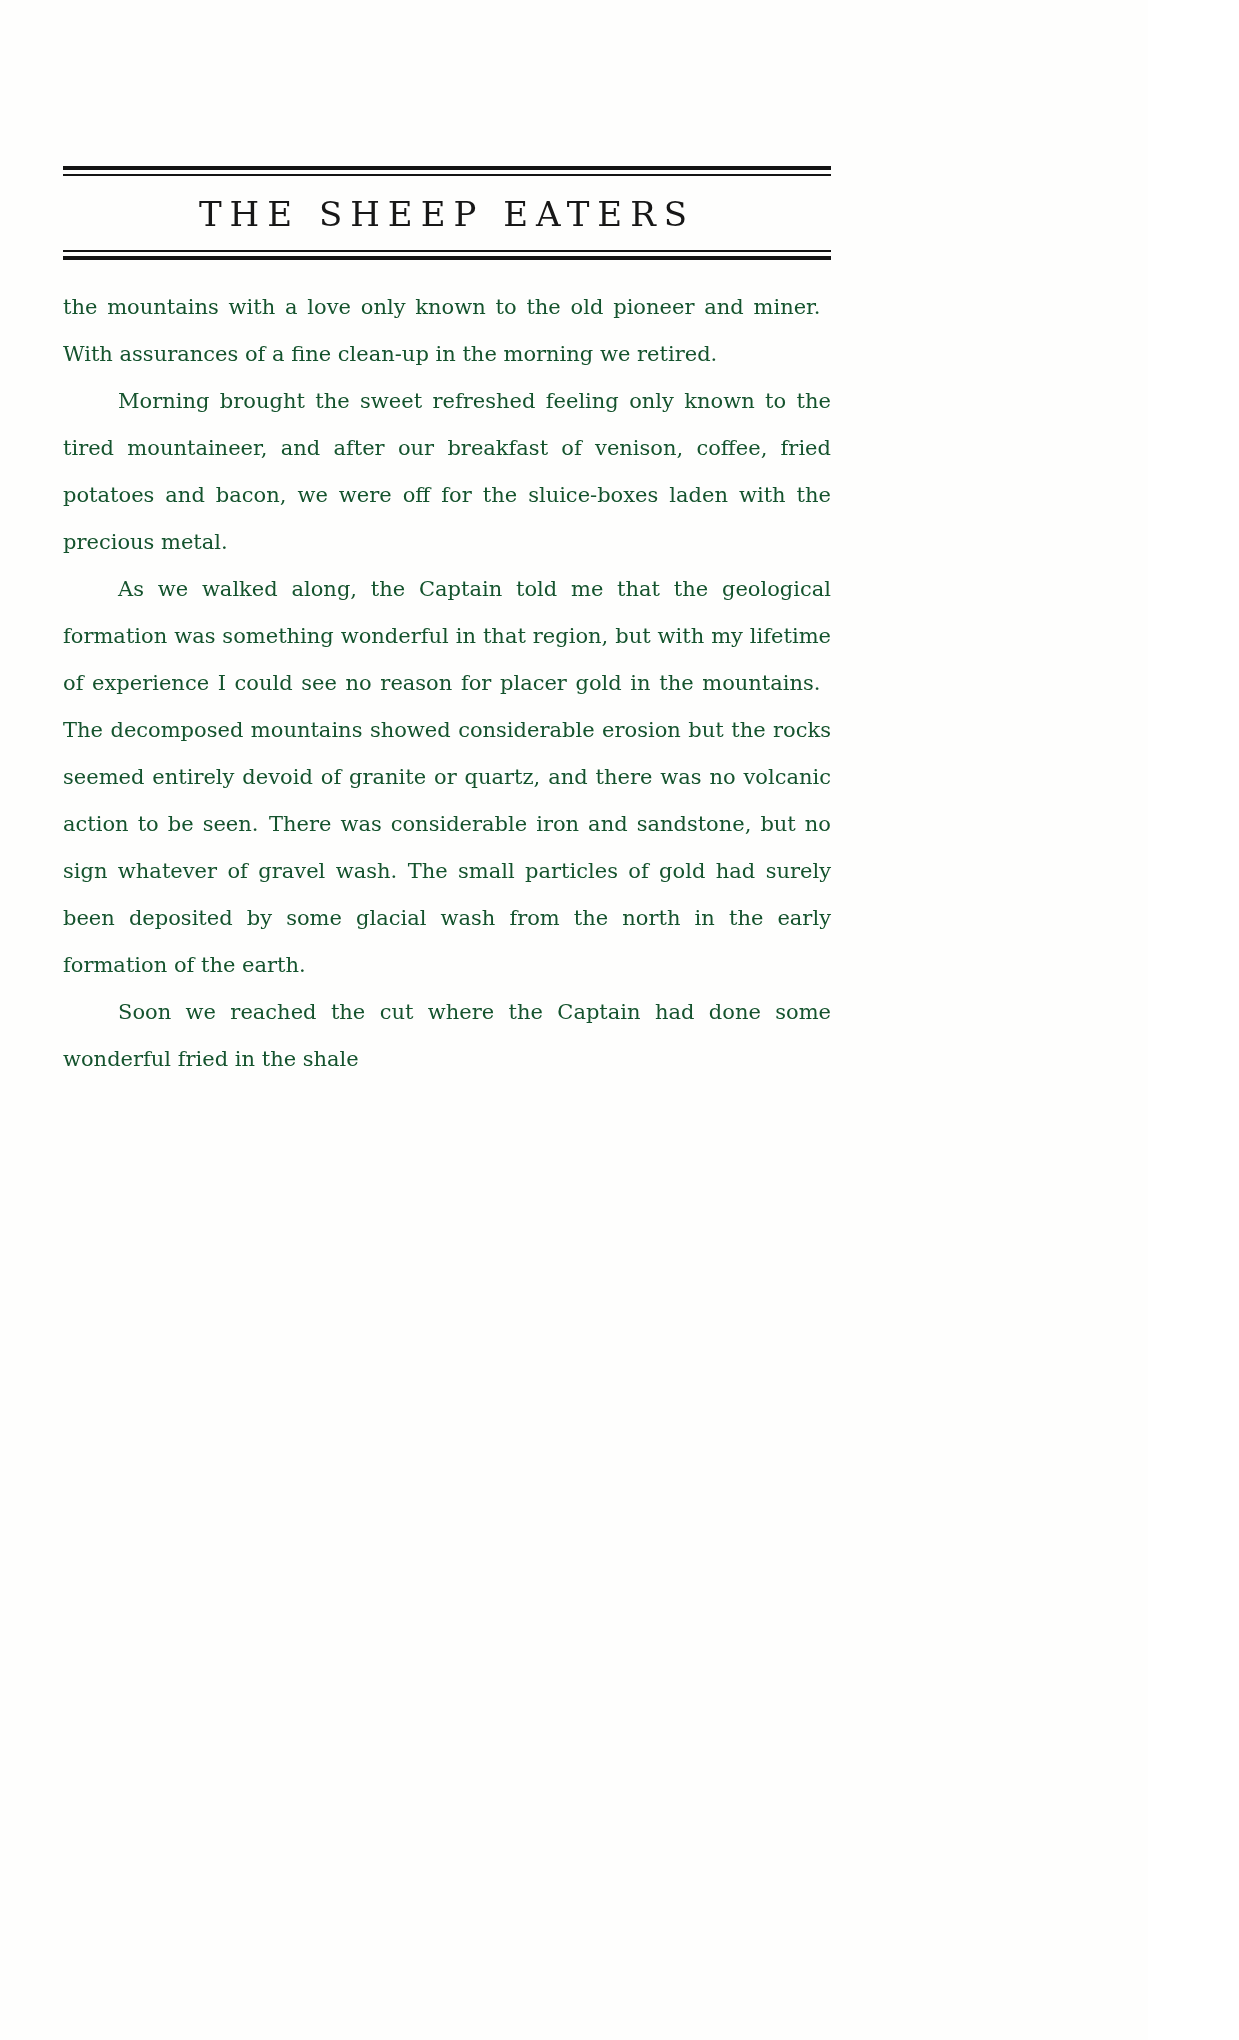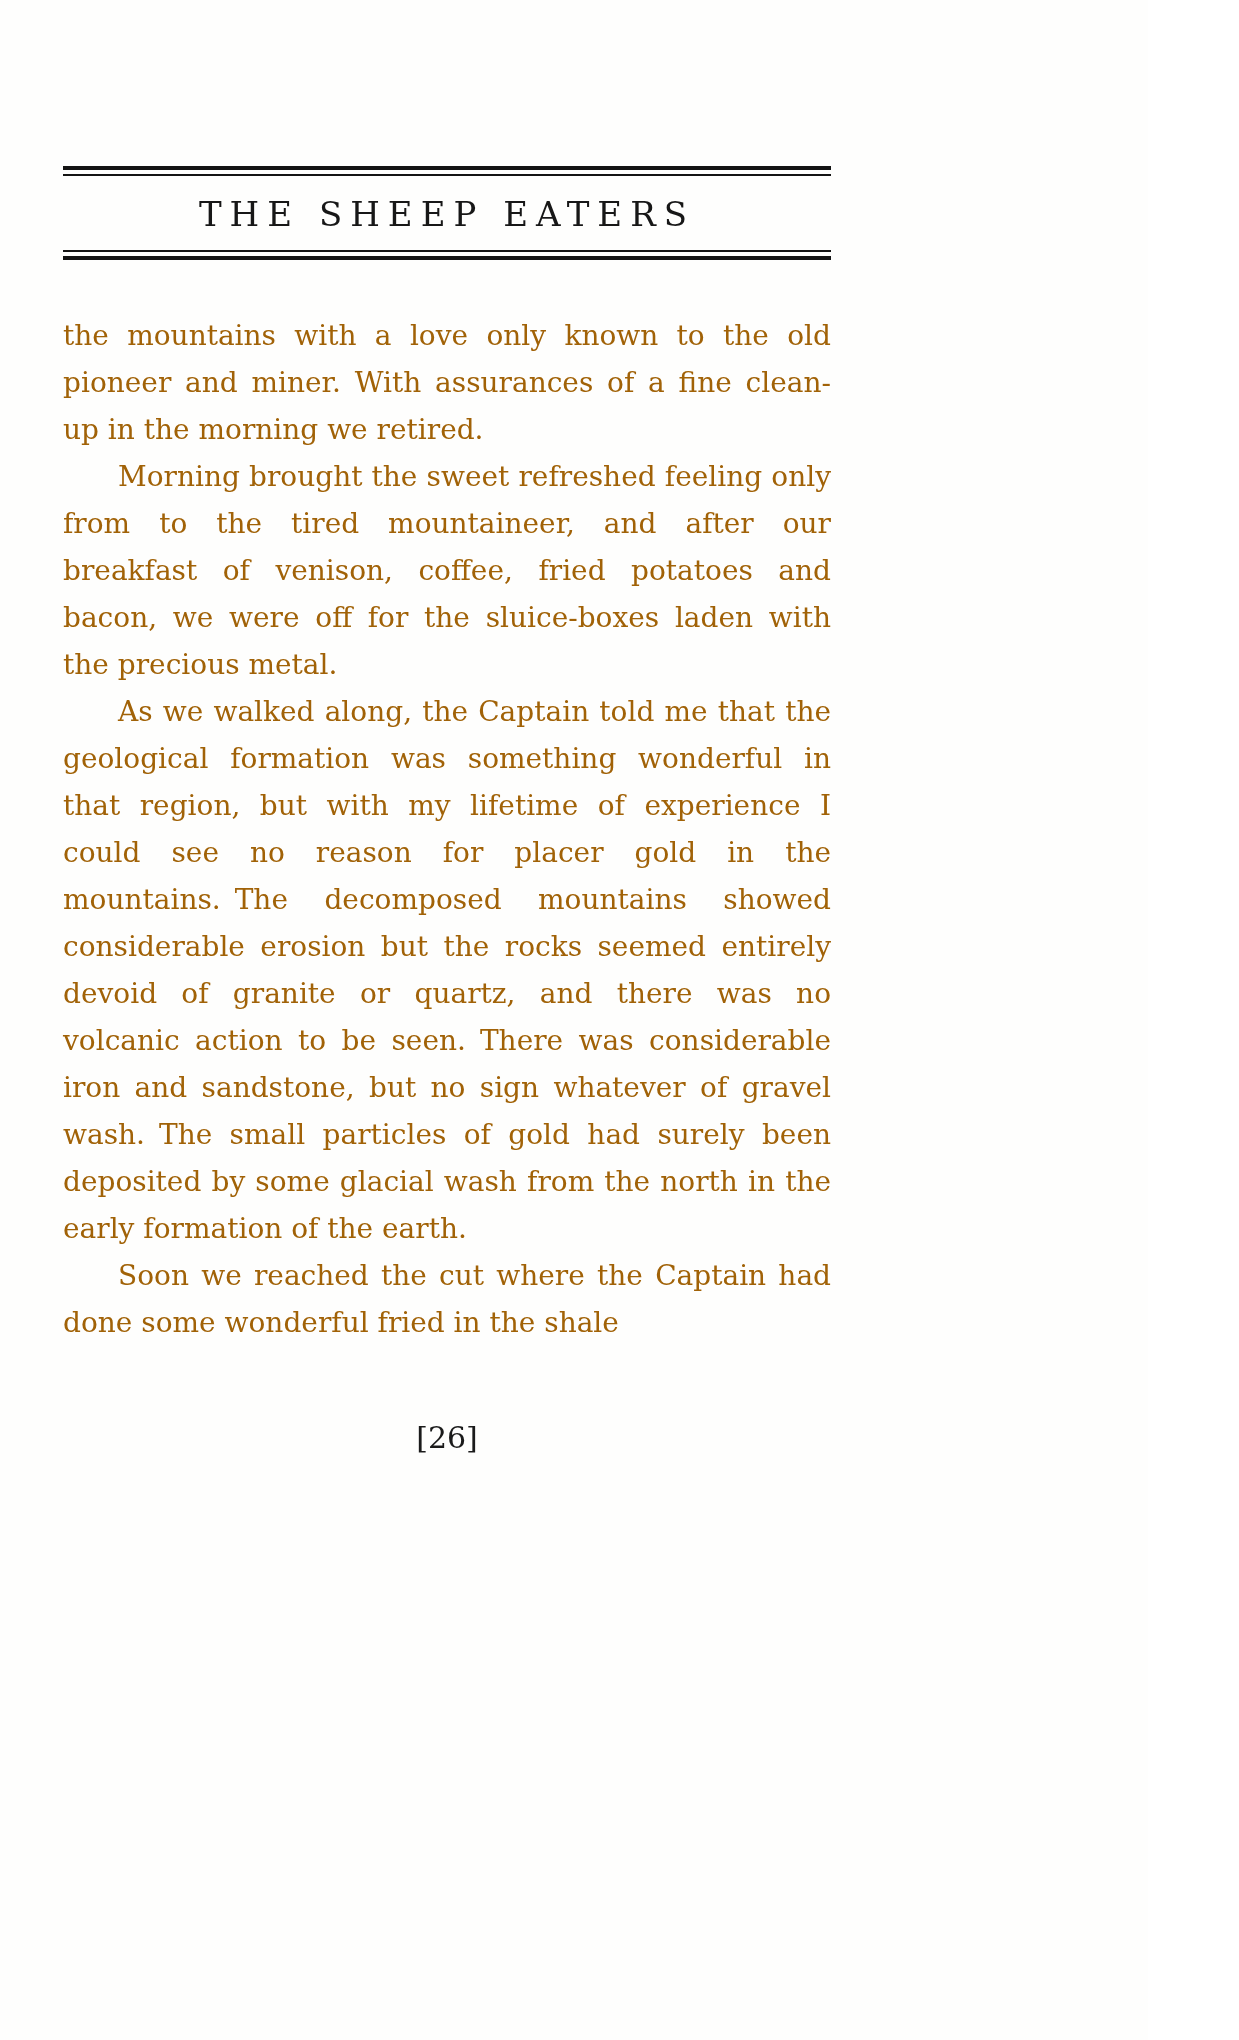--- a/index.html
+++ b/index.html
@@ -36,25 +36,25 @@
     border-bottom: 4px solid #141414;
   }
   .header-title {
     text-align: center;
     font-size: 34px;
     letter-spacing: 8px;
     padding: 18px 0 16px 0;
     color: #171717;
   }
   .body-text {
-    margin-top: 52px;
-    font-size: 28px;
+    margin-top: 24px;
+    font-size: 21px;
     line-height: 47px;
     text-align: justify;
-    color: #a16207;
+    color: #14532d;
   }
   .body-text p {
     margin: 0;
     text-indent: 55px;
   }
   .body-text p.continued {
     text-indent: 0;
   }
   .page-number {
     position: absolute;
@@ -73,21 +73,20 @@
   <div class="content-col">
 
     <div class="running-header">
       <div class="double-rule top"></div>
       <div class="header-title">THE SHEEP EATERS</div>
       <div class="double-rule bottom"></div>
     </div>
 
     <div class="body-text">
       <p class="continued">the mountains with a love only known to the old pioneer and miner. With assurances of a fine clean-up in the morning we retired.</p>
-      <p>Morning brought the sweet refreshed feeling only from to the tired mountaineer, and after our breakfast of venison, coffee, fried potatoes and bacon, we were off for the sluice-boxes laden with the precious metal.</p>
+      <p>Morning brought the sweet refreshed feeling only known to the tired mountaineer, and after our breakfast of venison, coffee, fried potatoes and bacon, we were off for the sluice-boxes laden with the precious metal.</p>
       <p>As we walked along, the Captain told me that the geological formation was something wonderful in that region, but with my lifetime of experience I could see no reason for placer gold in the mountains. The decomposed mountains showed considerable erosion but the rocks seemed entirely devoid of granite or quartz, and there was no volcanic action to be seen. There was considerable iron and sandstone, but no sign whatever of gravel wash. The small particles of gold had surely been deposited by some glacial wash from the north in the early formation of the earth.</p>
       <p>Soon we reached the cut where the Captain had done some wonderful fried in the shale</p>
     </div>
 
   </div>
 
-  <div class="page-number">[26]</div>
 </div>
 
 </body></html>

